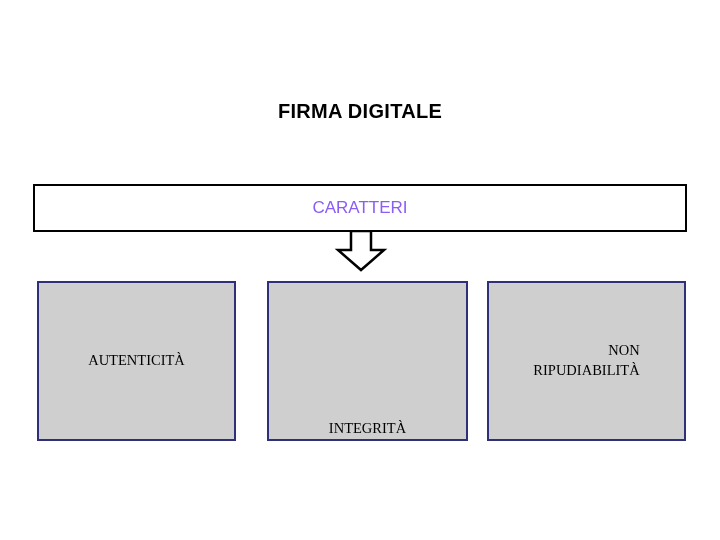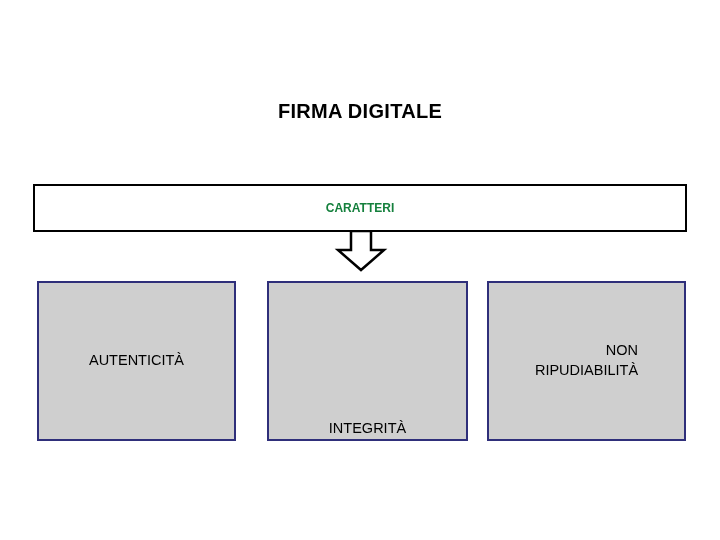--- a/index.html
+++ b/index.html
@@ -39,37 +39,37 @@
     width: 654px;
     height: 48px;
     box-sizing: border-box;
     border: 2px solid #000000;
     background: #ffffff;
     display: flex;
     align-items: center;
     justify-content: center;
   }
   .banner-label {
-    font-size: 12px;
-    color: #15803d;
-    font-weight: bold;
+    font-size: 17px;
+    color: #8b5cf6;
   }
   .arrow {
     position: absolute;
     left: 333px;
     top: 230px;
     width: 56px;
     height: 42px;
   }
   .boxes {
     position: absolute;
     left: 0;
     top: 281px;
     width: 720px;
     height: 160px;
+    font-family: Liberation Serif, serif;
   }
   .box {
     position: absolute;
     top: 0;
     height: 160px;
     box-sizing: border-box;
     border: 2px solid #2f2f7a;
     background: #cfcfcf;
     display: flex;
     align-items: center;

